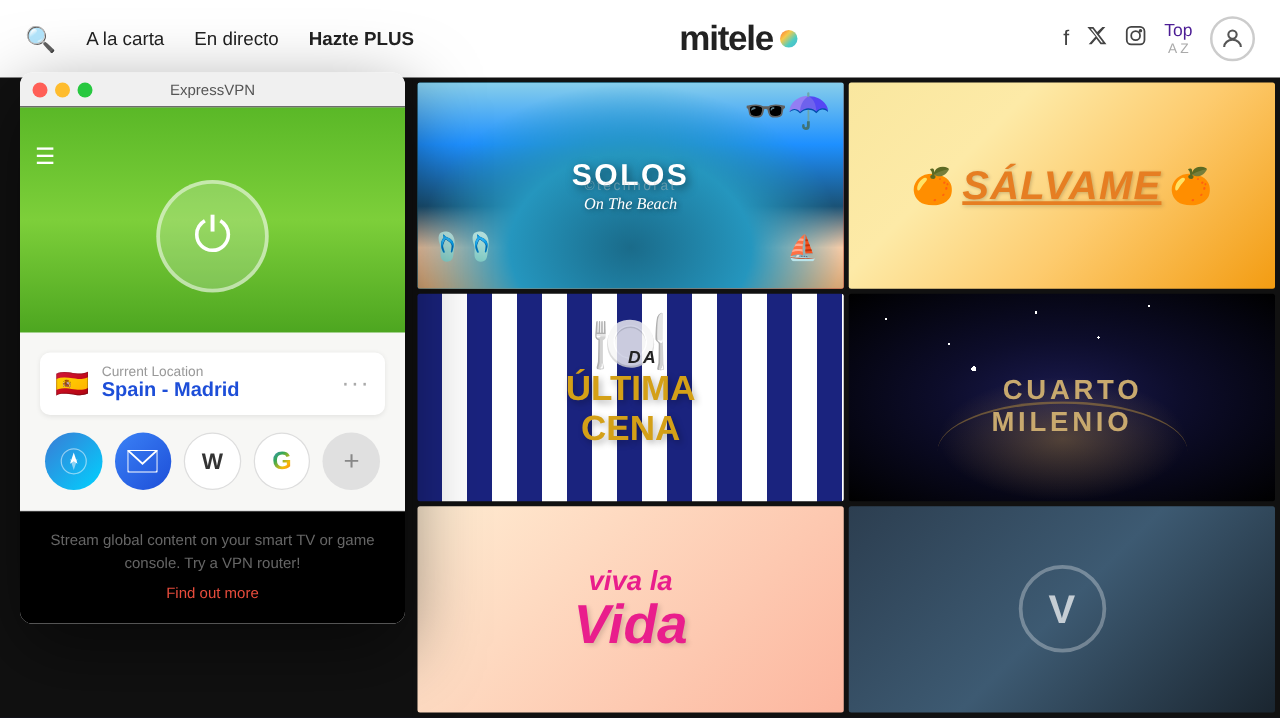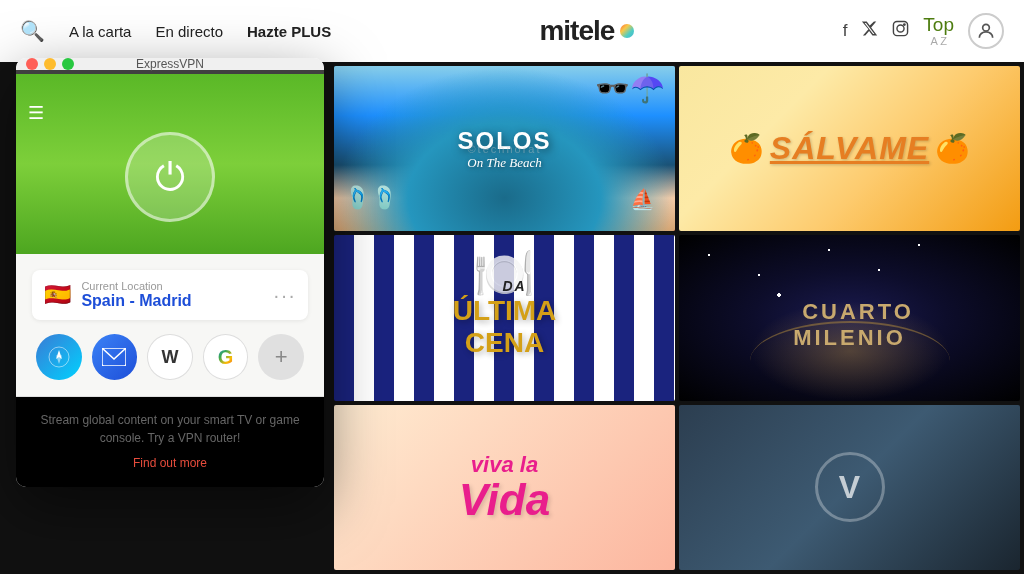--- a/index.html
+++ b/index.html
@@ -90,22 +90,22 @@
       display: flex;
       flex-direction: column;
       align-items: center;
       line-height: 1.1;
     }
     .nav-top-az span {
       font-size: 11px;
       color: #aaa;
     }
     .nav-top-az .top-text {
-      font-size: 19px;
-      color: #4d7c0f;
+      font-size: 14px;
+      color: #4c1d95;
       font-weight: 500;
     }
     .nav-user-icon {
       width: 36px;
       height: 36px;
       border-radius: 50%;
       border: 2px solid #ccc;
       display: flex;
       align-items: center;
       justify-content: center;
@@ -286,26 +286,26 @@
       background: #fff;
       border-radius: 10px;
       box-shadow: 0 20px 60px rgba(0,0,0,0.5);
       overflow: hidden;
       z-index: 100;
     }
 
     
     .vpn-titlebar {
       background: #f0f0f0;
-      height: 16px;
+      height: 28px;
       display: flex;
       align-items: center;
       padding: 0 10px;
       position: relative;
-      border-bottom: 4px solid #404040;
+      border-bottom: 1px solid #404040;
     }
     .window-btn {
       width: 12px;
       height: 12px;
       border-radius: 50%;
       margin-right: 6px;
     }
     .btn-close { background: #ff5f57; }
     .btn-min { background: #febc2e; }
     .btn-max { background: #28c840; }

